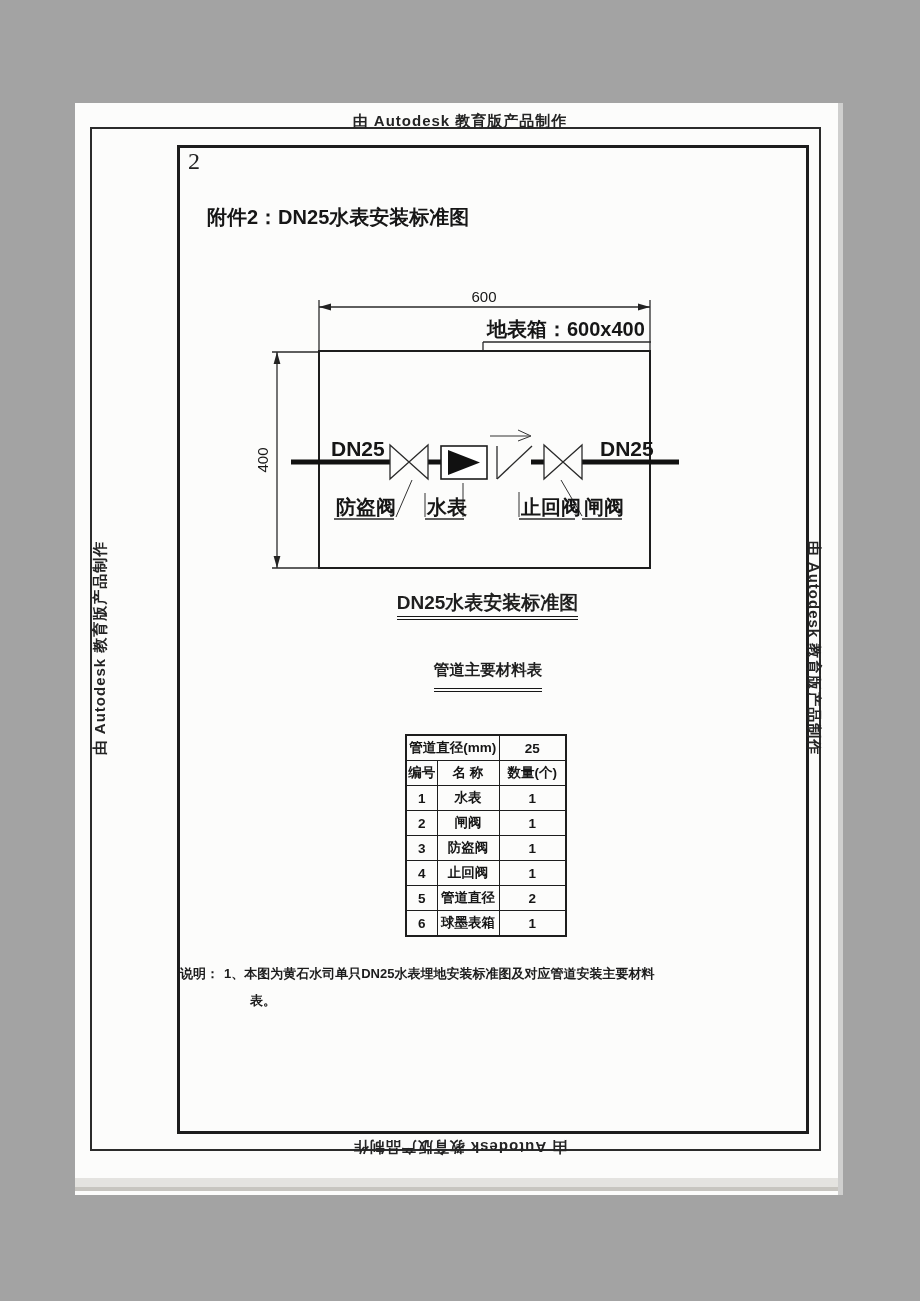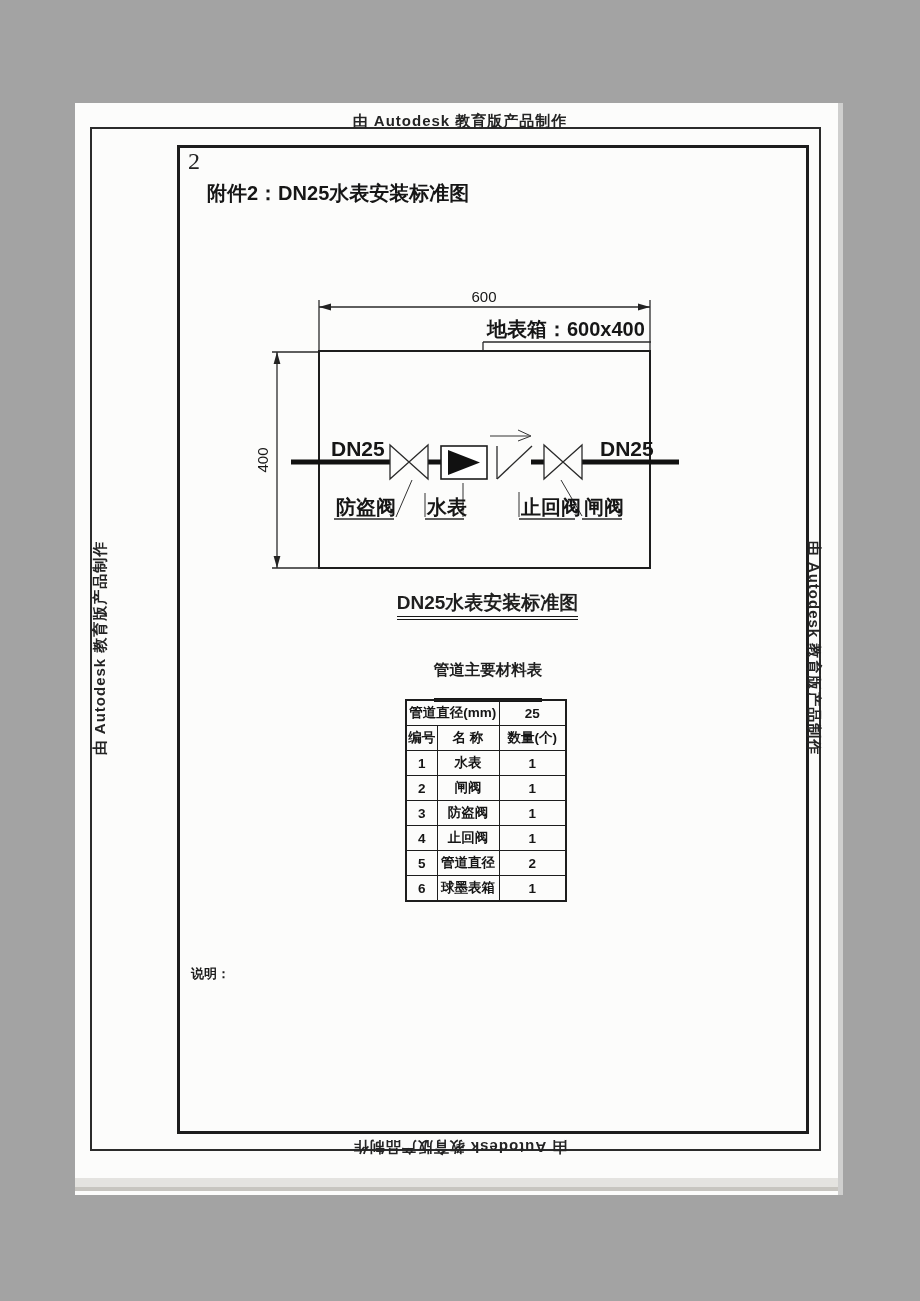--- a/index.html
+++ b/index.html
@@ -11,31 +11,31 @@
   .scan-strip-1{left:75px;top:1178px;width:763px;height:9px;background:#e4e3e0;}
   .scan-strip-2{left:75px;top:1187px;width:763px;height:4px;background:#c7c5c0;}
   .outer-frame{left:90px;top:127px;width:731px;height:1024px;border:2px solid #2b2b2b;box-sizing:border-box;}
   .inner-frame{left:177px;top:145px;width:632px;height:989px;border:3px solid #1d1d1d;box-sizing:border-box;}
   .wm{font-size:15px;font-weight:bold;letter-spacing:1px;color:#242424;white-space:nowrap;}
   .wm-top{left:0;top:112px;width:920px;text-align:center;}
   .wm-bottom{left:0;top:1137px;width:920px;text-align:center;transform:rotate(180deg);}
   .wm-left{left:100px;top:648px;transform:translate(-50%,-50%) rotate(-90deg);}
   .wm-right{left:813px;top:648px;transform:translate(-50%,-50%) rotate(90deg);}
   .page-number{left:188px;top:148px;font-size:24px;font-family:"Liberation Serif","DejaVu Serif",serif;color:#222;}
-  .doc-title{left:207px;top:180px;font-size:20px;font-weight:bold;color:#161616;}
+  .doc-title{left:207px;top:204px;font-size:20px;font-weight:bold;color:#161616;}
   .caption{left:390px;top:590px;width:195px;text-align:center;}
   .caption span{font-size:19px;font-weight:bold;border-bottom:4px double #161616;padding-bottom:3px;}
   .tbl-title{left:413px;top:660px;width:150px;text-align:center;}
-  .tbl-title span{font-size:15.5px;font-weight:bold;border-bottom:4px double #161616;padding-bottom:20px;}
-  table.materials{left:405px;top:699px;border-collapse:collapse;table-layout:fixed;
+  .tbl-title span{font-size:15.5px;font-weight:bold;border-bottom:4px double #161616;padding-bottom:10px;}
+  table.materials{left:405px;top:734px;border-collapse:collapse;table-layout:fixed;
                   font-size:13.5px;font-weight:bold;color:#161616;position:absolute;}
   table.materials td{border:1.6px solid #1d1d1d;text-align:center;padding:0;height:24px;overflow:hidden;}
   table.materials{border:2px solid #1d1d1d;}
   .col-no{width:31px;} .col-name{width:62px;} .col-qty{width:67px;}
-  .notes{left:191px;top:960px;width:490px;display:flex;align-items:flex-start;
+  .notes{left:180px;top:960px;width:490px;display:flex;align-items:flex-start;
          font-size:13px;font-weight:bold;line-height:27px;color:#1c1c1c;}
   .notes-label{flex:0 0 44px;white-space:nowrap;}
   .note-item{padding-left:2em;text-indent:-2em;}
   svg text{font-family:"Liberation Sans","DejaVu Sans",sans-serif;fill:#161616;}
   .ln{stroke:#2a2a2a;stroke-width:1.3;fill:none;}
   .thick{stroke:#111;stroke-width:5;}
   .thin{stroke:#333;stroke-width:1;fill:none;}
 </style>
 </head>
 <body>
@@ -187,16 +187,17 @@
       <td>6</td>
       <td>球墨表箱</td>
       <td>1</td>
     </tr>
   </tbody>
     </table>
 
   <div class="abs notes">
     <div class="notes-label">说明：</div>
     <div class="note-items">
+      <div class="note-item">1、本图为黄石水司单只DN25水表埋地安装标准图及对应管道安装主要材料表。</div>
     </div>
   </div>
 
 </div>
 
 </body></html>

